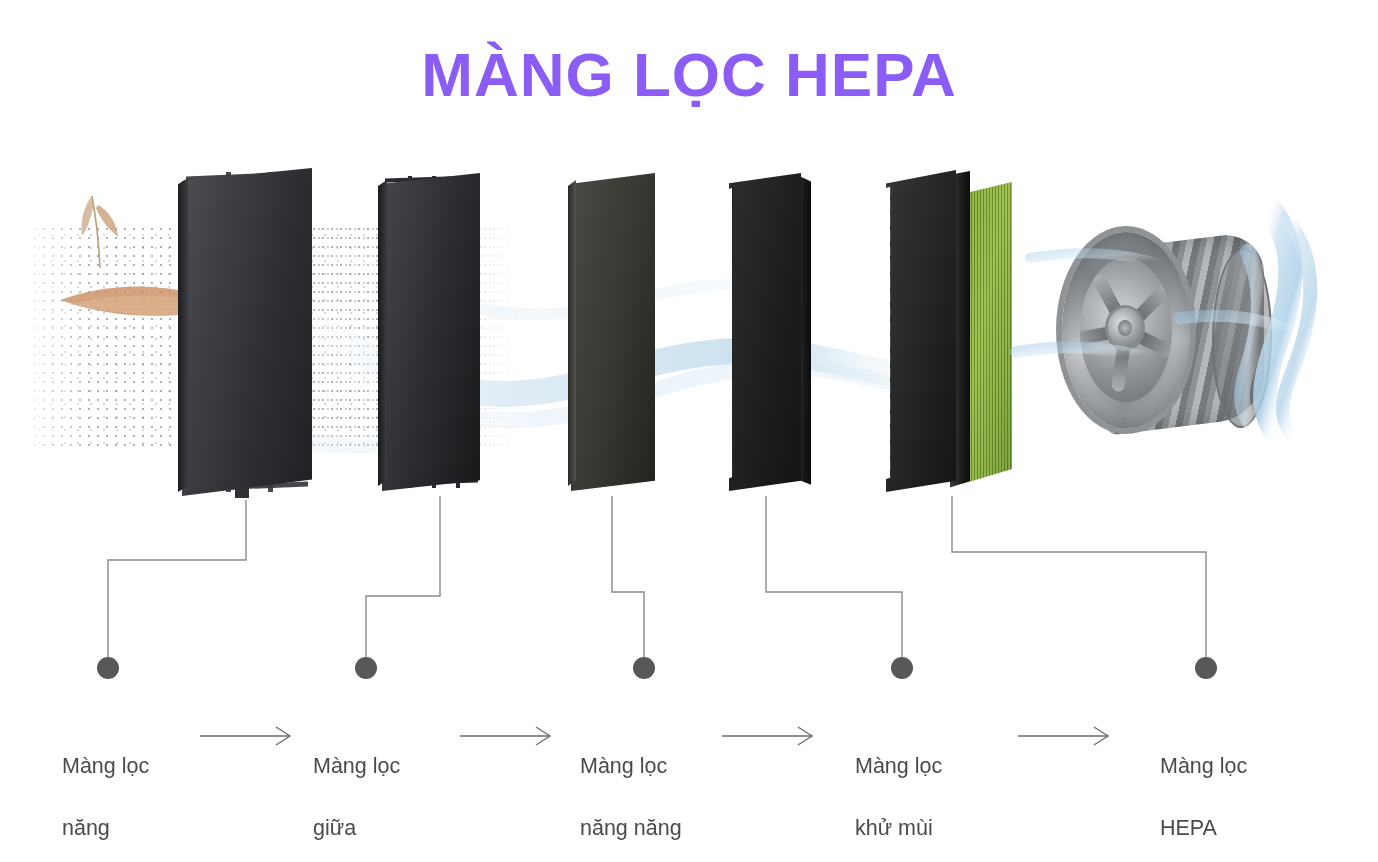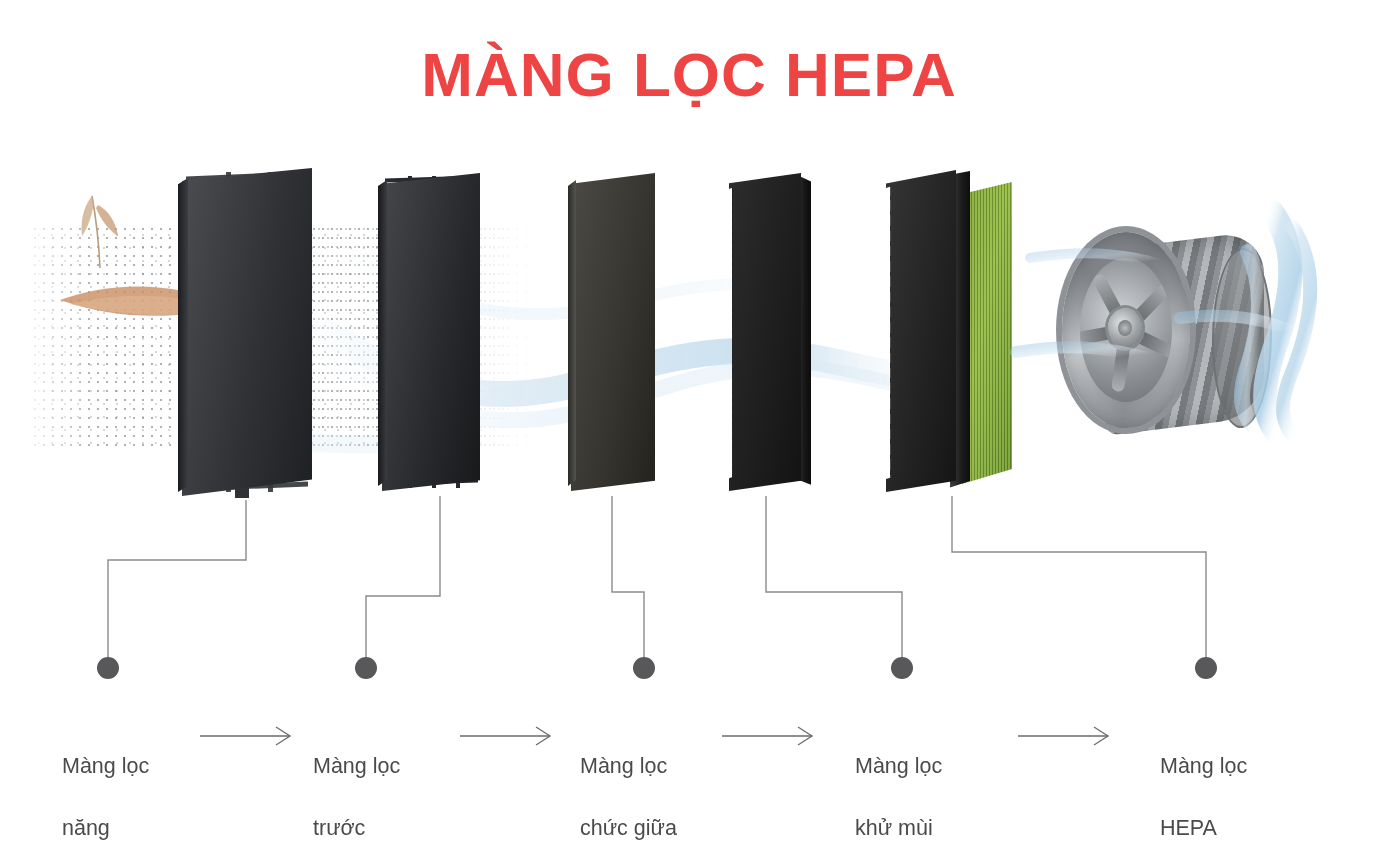--- a/index.html
+++ b/index.html
@@ -227,21 +227,21 @@
     line-height:31px;
     font-weight:400;
     white-space:pre-line;
   }
 </style>
 </head>
 <body style="background: rgb(255, 255, 255);">
 
 <div class="stage">
 
-  <div class="title" style="color: #ef4444;">MÀNG LỌC HEPA</div>
+  <div class="title" style="color: #8b5cf6;">MÀNG LỌC HEPA</div>
 
   <div class="dust-band"></div>
   <div class="dust-band-2"></div>
 
   <svg class="airflow" width="1378" height="862">
     <g opacity="0.92">
       <path d="M92,196 C96,218 99,246 100,268" stroke="#b79470" stroke-width="1.6" fill="none"></path>
       <path d="M92,196 C84,206 80,220 82,236 C88,228 92,214 94,204 Z" fill="#c9a582" opacity=".8"></path>
       <path d="M98,205 C108,210 116,222 118,236 C108,230 100,218 96,208 Z" fill="#c08f62" opacity=".75"></path>
       <path d="M60,300 C110,282 170,280 232,306 C176,320 116,320 60,300 Z" fill="#c98e63" opacity=".88"></path>
@@ -393,26 +393,26 @@
 
   <div class="labels">
 
     <div class="label" style="left: 62px; top: 14px; color: rgb(74, 74, 76);">
       <div>Màng lọc</div>
       <div>năng</div>
     </div>
 
     <div class="label" style="left: 313px; top: 14px; color: rgb(74, 74, 76);">
       <div>Màng lọc</div>
-      <div>trước</div>
+      <div>giữa</div>
     </div>
 
     <div class="label" style="left: 580px; top: 14px; color: rgb(74, 74, 76);">
       <div>Màng lọc</div>
-      <div>chức giữa</div>
+      <div>năng năng</div>
     </div>
 
     <div class="label" style="left: 855px; top: 14px; color: rgb(74, 74, 76);">
       <div>Màng lọc</div>
       <div>khử mùi</div>
     </div>
 
     <div class="label" style="left: 1160px; top: 14px; color: rgb(74, 74, 76);">
       <div>Màng lọc</div>
       <div>HEPA</div>

